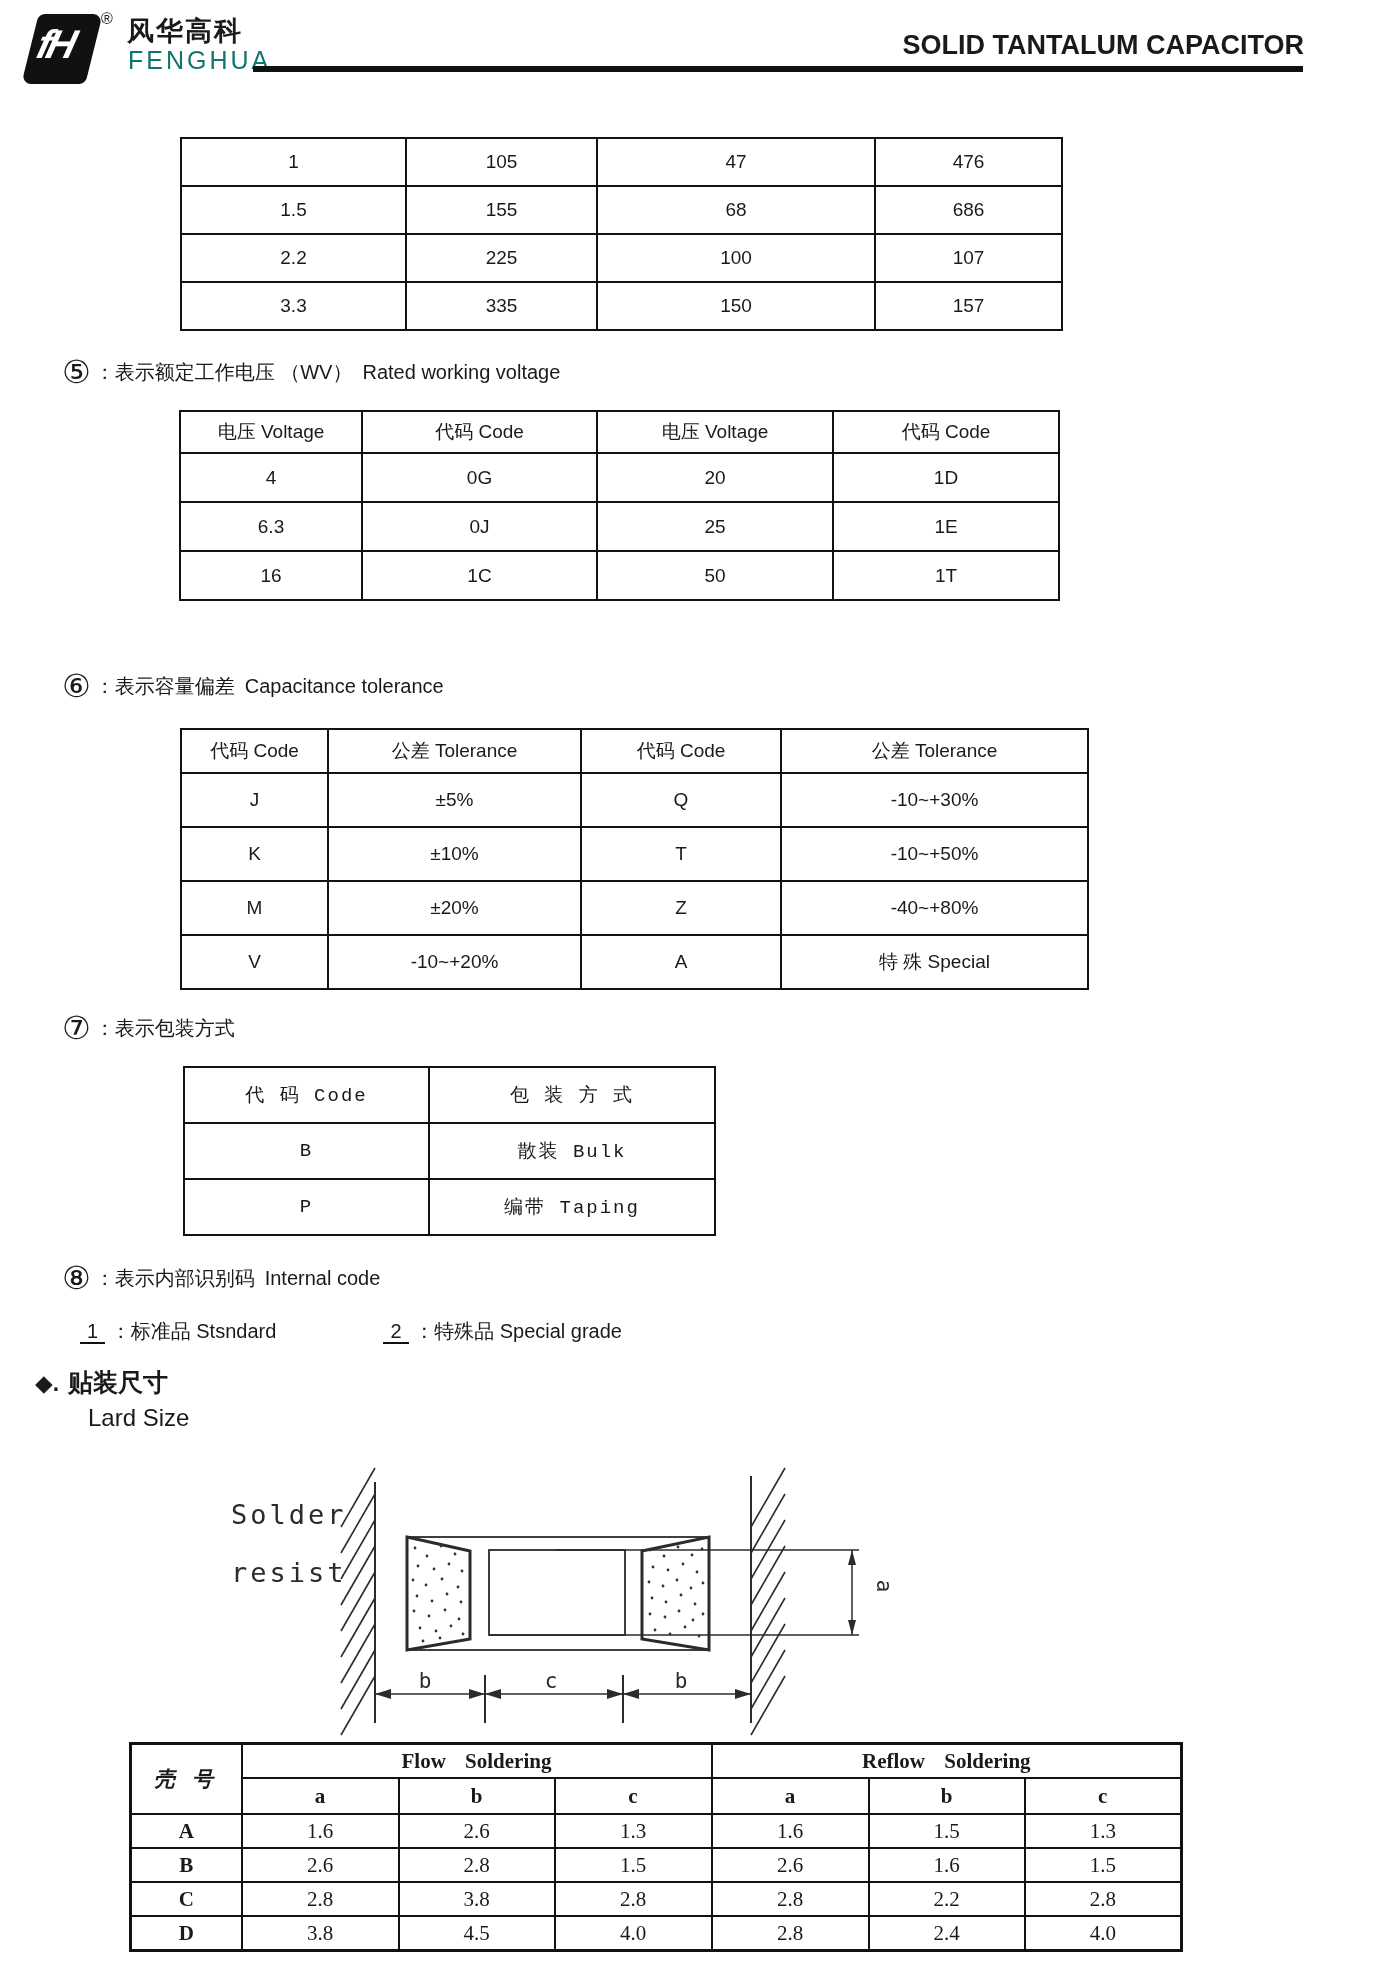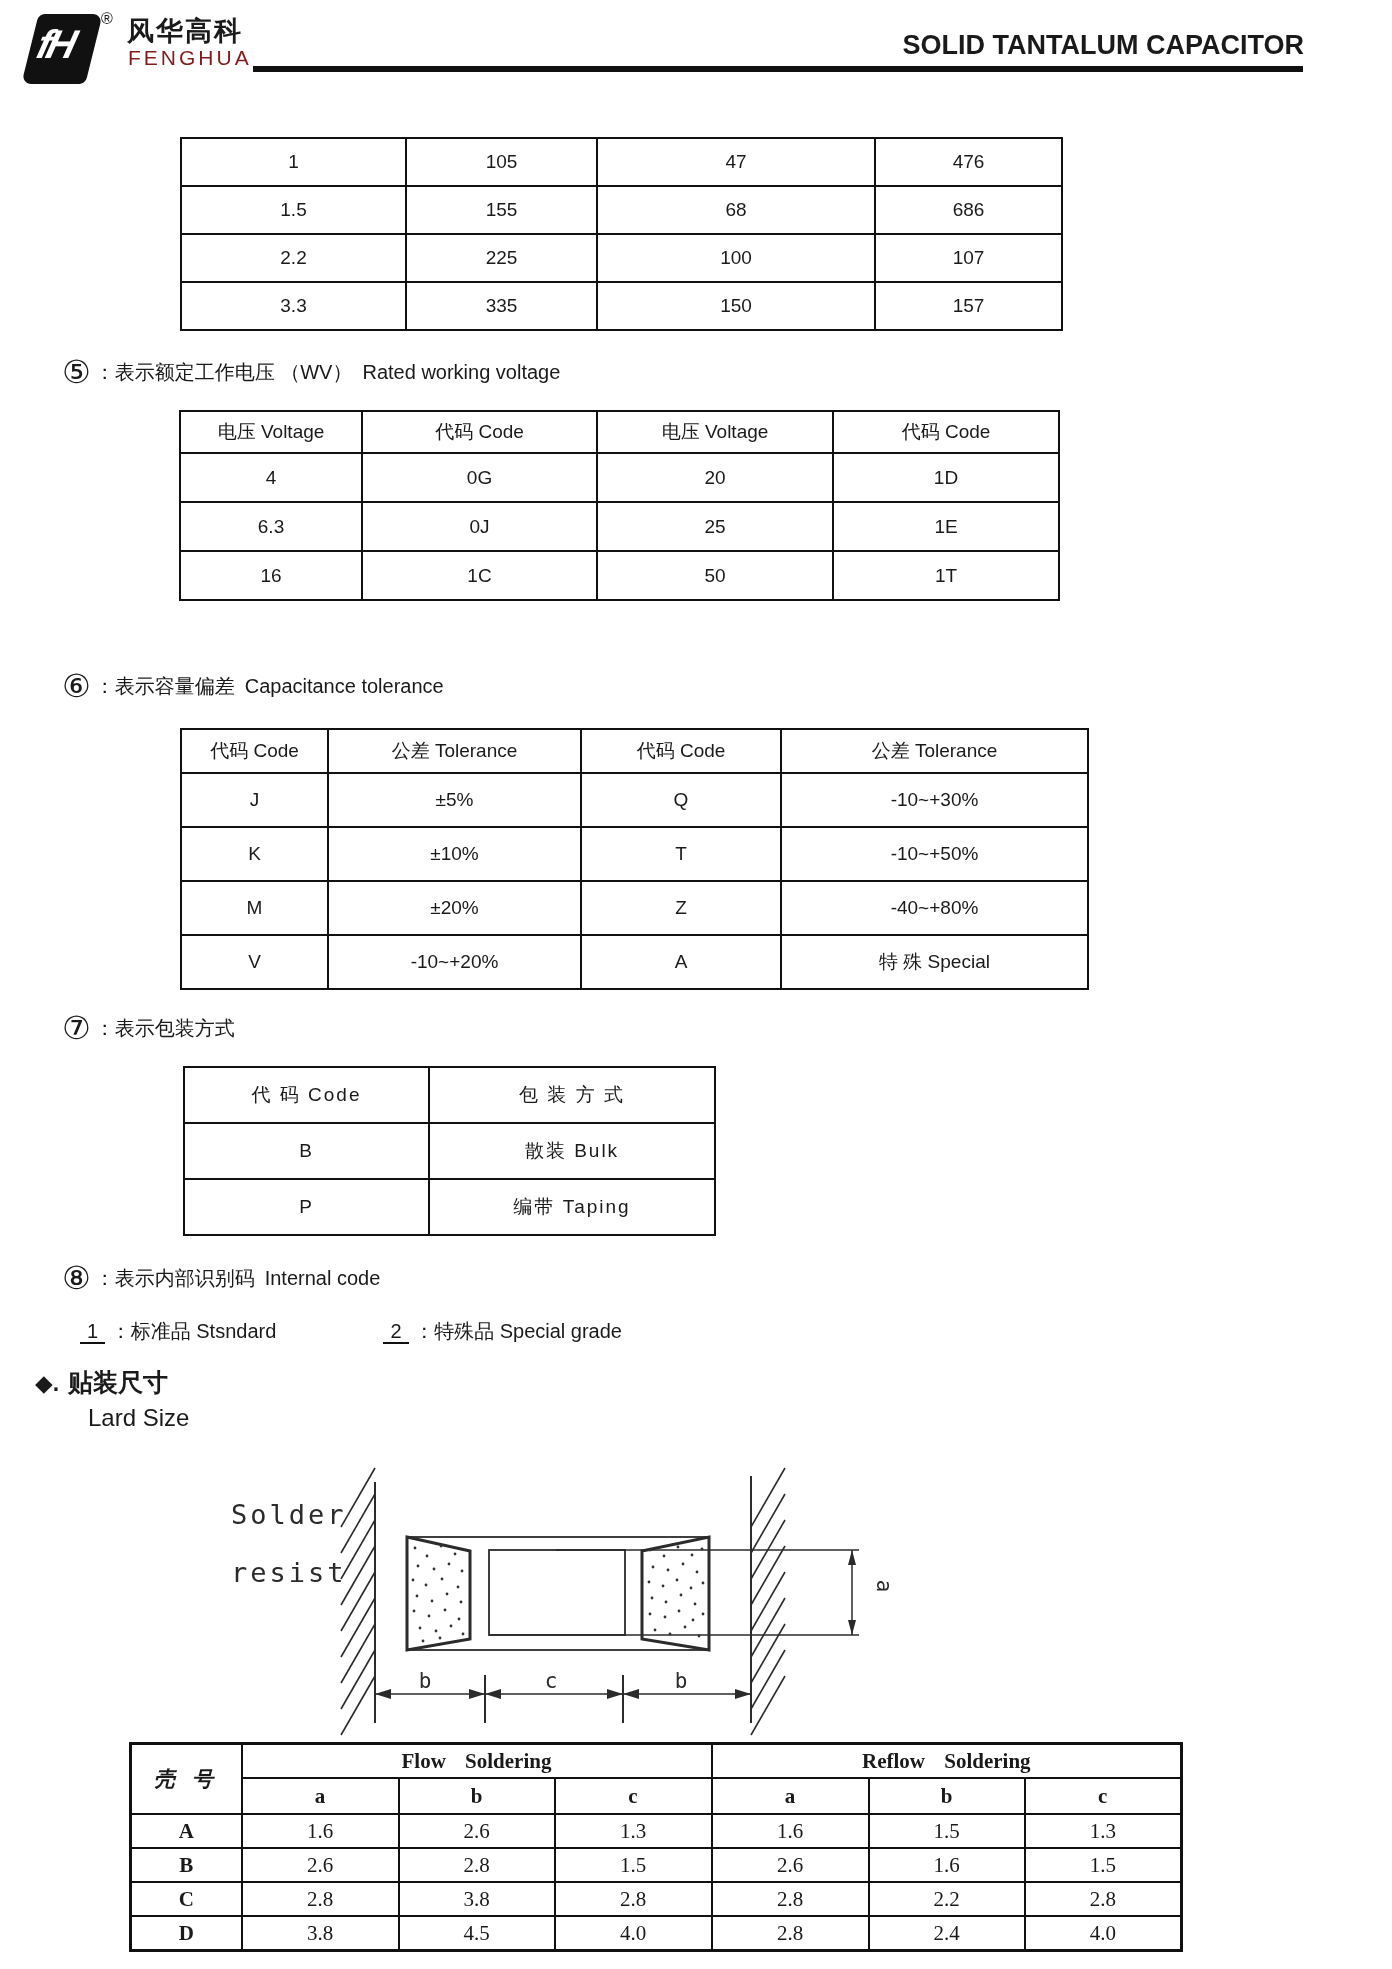--- a/index.html
+++ b/index.html
@@ -6,40 +6,40 @@
   .page{position:relative;width:1392px;height:1969px;background:#ffffff;color:#1a1a1a;
         font-family:"Liberation Sans","DejaVu Sans",sans-serif;overflow:hidden;}
 
   
   .logo-mark{position:absolute;left:30px;top:14px;width:64px;height:70px;background:#111;
              transform:skewX(-14deg);border-radius:6px 10px 6px 10px;}
   .logo-mark span{position:absolute;left:7px;top:8px;color:#fff;font-weight:bold;font-style:italic;
              font-size:40px;letter-spacing:-4px;font-family:"Liberation Sans",sans-serif;}
   .logo-reg{position:absolute;left:101px;top:10px;font-size:16px;}
   .brand-cn{position:absolute;left:127px;top:13px;font-size:27px;font-weight:bold;letter-spacing:2px;}
-  .brand-en{position:absolute;left:128px;top:46px;font-size:21px;letter-spacing:3px;color:#7f1d1d;}
+  .brand-en{position:absolute;left:128px;top:46px;font-size:25px;letter-spacing:3px;color:#0f766e;}
   .doc-title{position:absolute;right:88px;top:30px;font-size:27px;font-weight:bold;letter-spacing:0px;}
   .head-rule{position:absolute;left:253px;top:66px;width:1050px;height:6px;background:#111;}
 
   
   table{border-collapse:collapse;table-layout:fixed;position:absolute;background:#fff;}
   td,th{border:2px solid #111;text-align:center;vertical-align:middle;
         font-weight:normal;padding:0;overflow:hidden;}
   .sans-tbl td,.sans-tbl th{font-size:19px;font-family:"Liberation Sans","DejaVu Sans",sans-serif;}
 
   .cap-tbl{left:180px;top:137px;width:881px;}
   .cap-tbl td{height:46px;}
   .volt-tbl{left:179px;top:410px;width:879px;}
   .volt-tbl th{height:40px;margin-top:40px;}
   .volt-tbl td{height:47px;}
   .tol-tbl{left:180px;top:728px;width:907px;}
   .tol-tbl th{height:42px;}
   .tol-tbl td{height:52px;}
   .pack-tbl{left:183px;top:1066px;width:531px;}
-  .pack-tbl th,.pack-tbl td{height:54px;letter-spacing:2px;}
+  .pack-tbl th,.pack-tbl td{height:54px;letter-spacing:2px;font-family:Liberation Mono, monospace;}
 
   
   .sec{position:absolute;left:62px;display:flex;align-items:center;white-space:nowrap;}
   .sec .num{font-size:32px;line-height:32px;margin-right:4px;}
   .sec .cn{font-size:20px;}
   .sec .en{font-size:20px;margin-left:10px;}
 
   .internal{position:absolute;left:80px;top:1318px;font-size:20px;white-space:nowrap;}
   .internal .codeNum{border-bottom:2px solid #111;padding:0 7px;}
   .internal .gap{display:inline-block;width:96px;}

